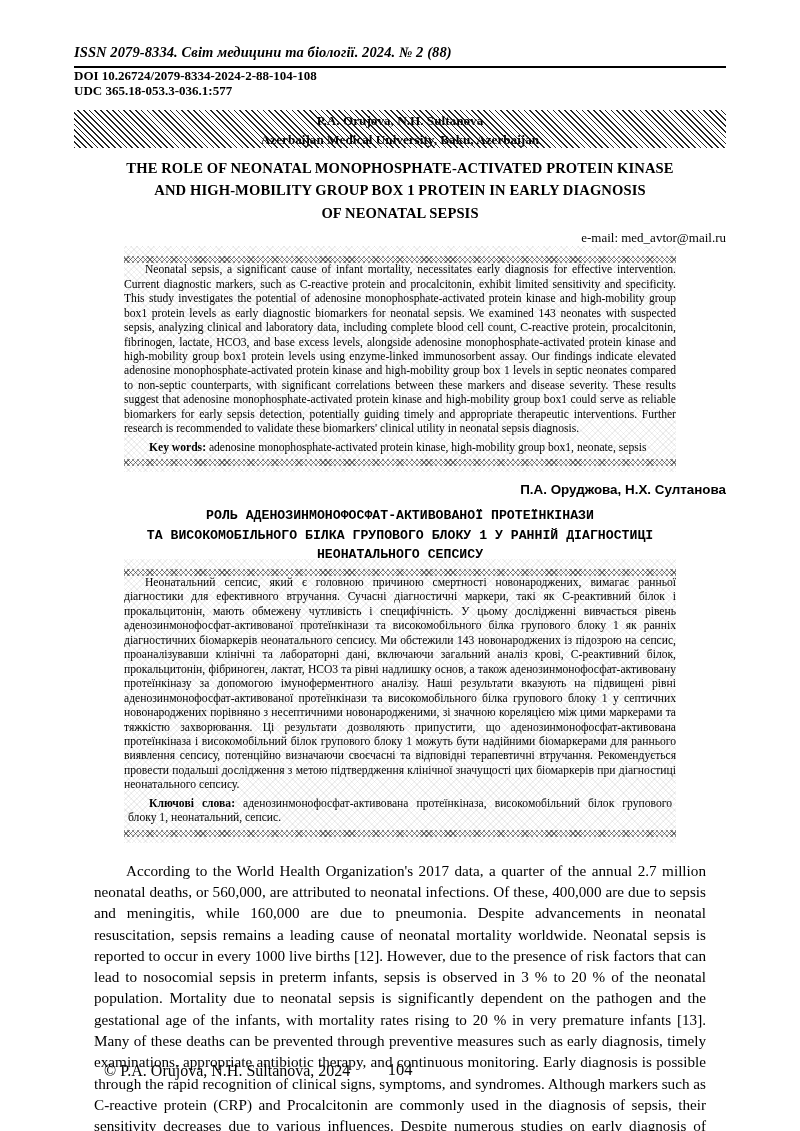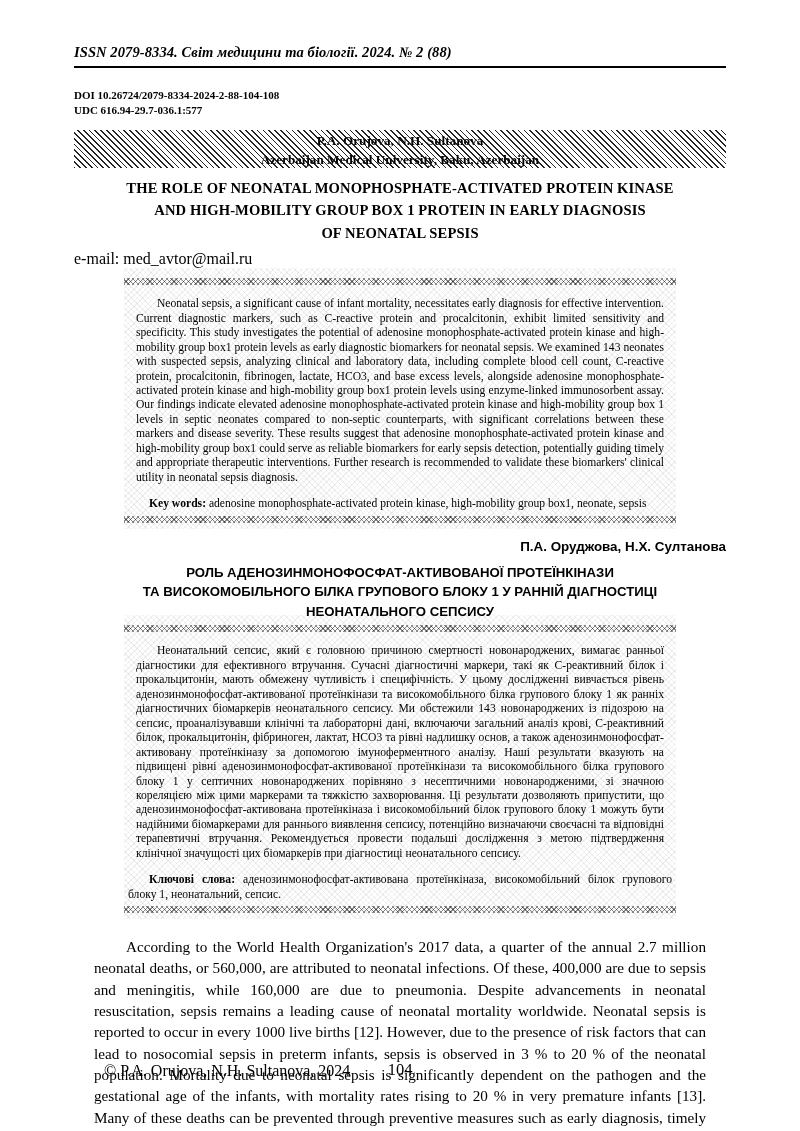--- a/index.html
+++ b/index.html
@@ -35,23 +35,23 @@
     white-space: nowrap;
   }
   .runhead-rule {
     margin-top: 5px;
     border-top: 2.2px solid #000;
     height: 0;
   }
 
   
   .codes {
-    margin-top: 20px;
-    font-weight: bold;
-    font-size: 11px;
+    margin-top: 0;
+    font-weight: bold;
+    font-size: 13px;
     line-height: 15.4px;
   }
 
   
   .authorband {
     position: relative;
     margin-top: 11px;
     height: 38px;
     overflow: hidden;
   }
@@ -86,22 +86,22 @@
   .title-en {
     margin-top: 9px;
     text-align: center;
     font-weight: bold;
     font-size: 14.6px;
     line-height: 22.5px;
     letter-spacing: 0.1px;
   }
   .email {
     margin-top: 6px;
-    text-align: left;
-    font-size: 16px;
+    text-align: right;
+    font-size: 13px;
     font-family: Liberation Serif, serif;
   }
 
   
   .abstract-wrap {
     position: relative;
     margin-top: 10px;
     padding: 0 50px;
   }
   .abstract-wrap.uk { margin-top: 4px; }
@@ -134,21 +134,21 @@
         rgba(0,0,0,0) 0.9px, rgba(0,0,0,0) 3.4px);
     background-size: 100% 7px;
   }
 
   .abs-p {
     text-align: justify;
     text-justify: inter-word;
     font-size: 11.6px;
     line-height: 14.45px;
     text-indent: 21px;
-    margin: 12px;
+    margin: 0;
   }
   .abs-kw {
     text-align: justify;
     font-size: 11.6px;
     line-height: 14.45px;
     text-indent: 21px;
     margin: 4px;
   }
   .abs-kw b { font-weight: bold; }
 
@@ -156,21 +156,21 @@
   .uk-authors {
     margin-top: 16px;
     text-align: right;
     font-family: "Liberation Sans", "DejaVu Sans", sans-serif;
     font-weight: bold;
     font-size: 13.4px;
   }
   .title-uk {
     margin-top: 9px;
     text-align: center;
-    font-family: Liberation Sans, sans-serif;
+    font-family: Liberation Mono, monospace;
     font-weight: bold;
     font-size: 13.2px;
     line-height: 19.6px;
   }
 
   
   .body-wrap {
     margin-top: 23px;
     padding: 0 20px;
   }
@@ -208,21 +208,21 @@
 </head>
 <body>
 
 <div class="page">
 
   <div class="runhead">ISSN 2079-8334. Світ медицини та біології. 2024. № 2 (88)</div>
   <div class="runhead-rule"></div>
 
   <div class="codes">
     <div>DOI 10.26724/2079-8334-2024-2-88-104-108</div>
-    <div>UDC 616.94-29.7-036.1:577</div>
+    <div>UDC 365.18-053.3-036.1:577</div>
   </div>
 
   <div class="authorband">
     <div class="authorband-text">
       <span class="ln">P.A. Orujova, N.H. Sultanova</span>
       <span class="ln">Azerbaijan Medical University, Baku, Azerbaijan</span>
     </div>
   </div>
 
   <div class="title-en">

